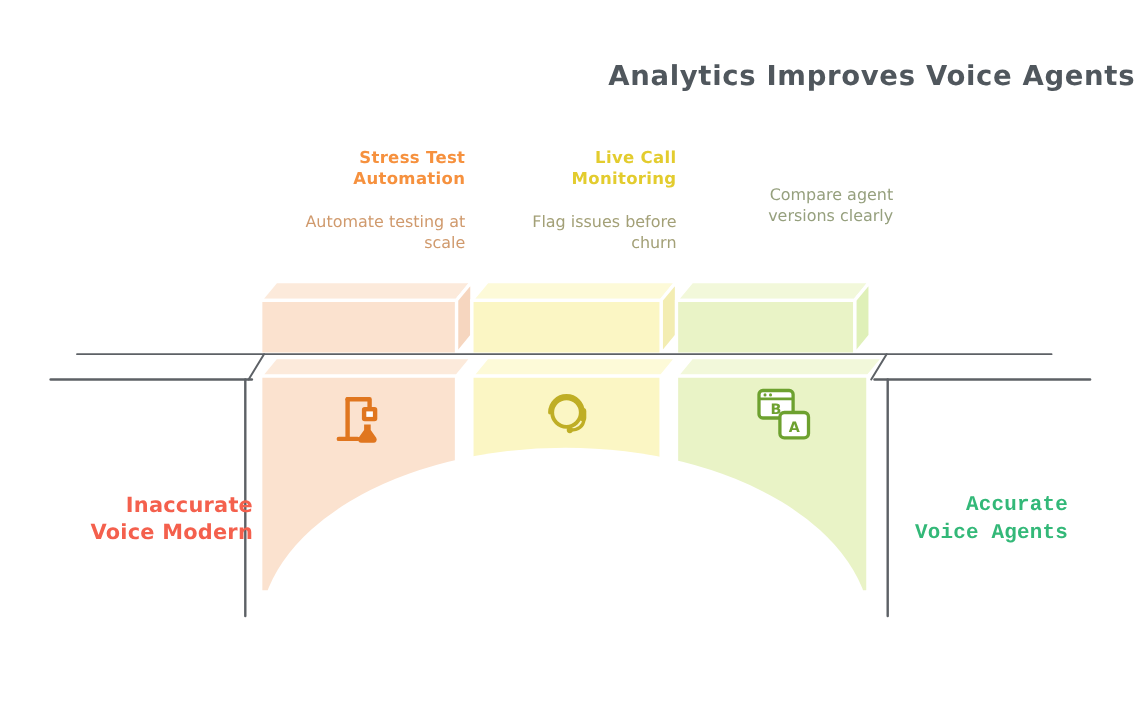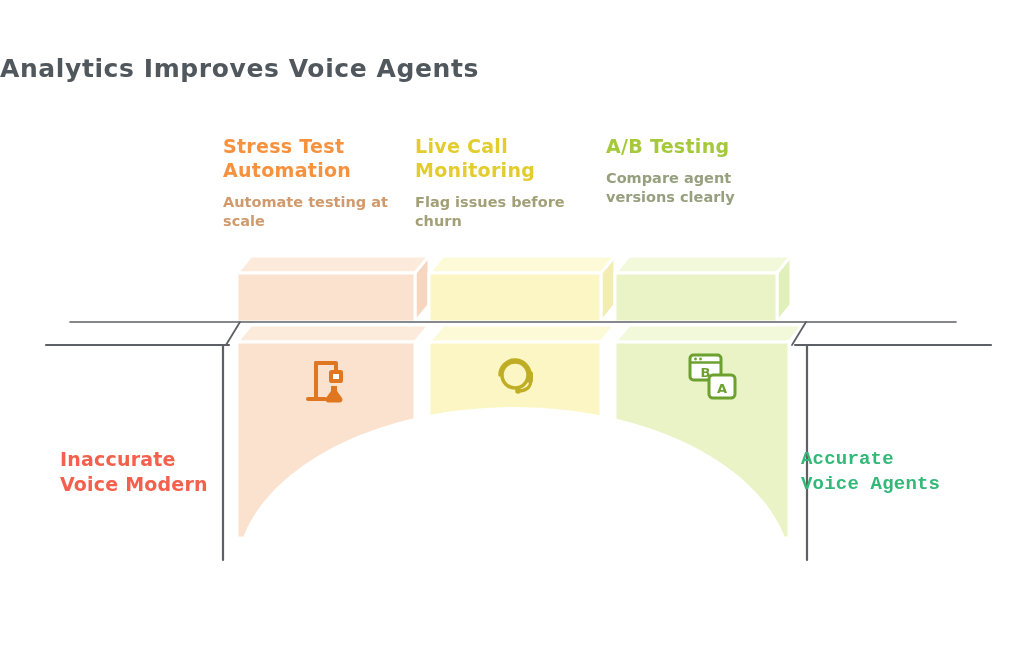--- a/index.html
+++ b/index.html
@@ -1,27 +1,27 @@
 <!DOCTYPE html>
 <html><head>
 <meta charset="utf-8">
 <style>
   html,body{margin:0;padding:0;background:#fff;}
   .stage{
     position:relative;width:1032px;height:660px;background:#ffffff;
     font-family:"DejaVu Sans",sans-serif;overflow:hidden;
   }
   .stage svg.bridge{position:absolute;left:0;top:0;}
-  .abs{position:absolute;text-align:left;white-space:pre-line;}
+  .abs{position:absolute;text-align:right;white-space:pre-line;}
   .title{
     left:0;right:0;top:54px;font-size:25px;font-weight:700;
     color:#50575d;letter-spacing:.6px;
   }
-  .col-header{font-size:19px;font-weight:700;line-height:1.28;letter-spacing:.3px;}
-  .col-sub{font-size:14.5px;font-weight:700;line-height:1.32;}
+  .col-header{font-size:15px;font-weight:700;line-height:1.28;letter-spacing:.3px;}
+  .col-sub{font-size:14.5px;font-weight:400;line-height:1.32;}
   .c1h{left:223px;width:200px;top:134px;color:#f6913e;}
   .c1s{left:223px;width:200px;top:193px;color:#d09a6d;}
   .c2h{left:415px;width:200px;top:134px;color:#e3cc2e;}
   .c2s{left:415px;width:200px;top:193px;color:#a3a077;}
   .c3h{left:606px;width:206px;top:134px;color:#a5c93b;}
   .c3s{left:606px;width:206px;top:169px;color:#96a07e;}
   .side-label{font-size:19px;font-weight:700;line-height:1.3;letter-spacing:.2px;}
   .left-label{left:60px;width:170px;top:447px;color:#f4604d;}
   .right-label{left:801px;width:170px;top:447px;color:#33b878;font-family:Liberation Mono, monospace;}
   .center-label{left:413px;width:202px;top:470px;color:#5a6167;
@@ -112,21 +112,20 @@
   <div class="abs col-header c1h">Stress Test
 Automation</div>
   <div class="abs col-header c2h">Live Call
 Monitoring</div>
 
   <div class="abs col-sub c1s">Automate testing at
 scale</div>
   <div class="abs col-sub c2s">Flag issues before
 churn</div>
 
-  <div class="abs col-header c3h">A/B Testing</div>
   <div class="abs col-sub c3s">Compare agent
 versions clearly</div>
 
   <div class="abs side-label left-label">Inaccurate
 Voice Modern</div>
   <div class="abs side-label right-label">Accurate
 Voice Agents</div>
 
 </div>
 

